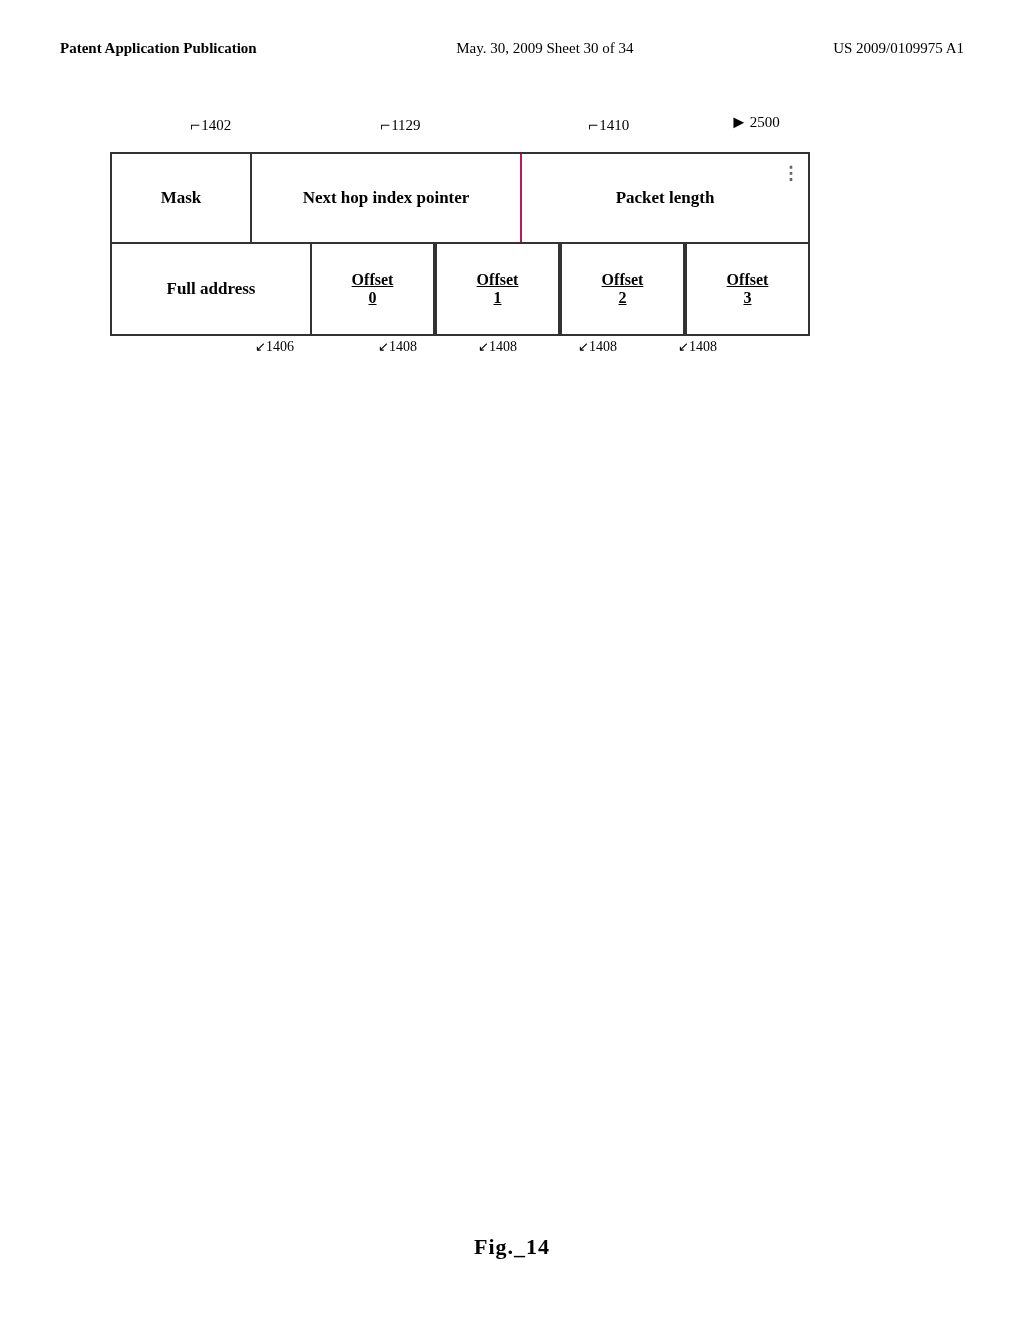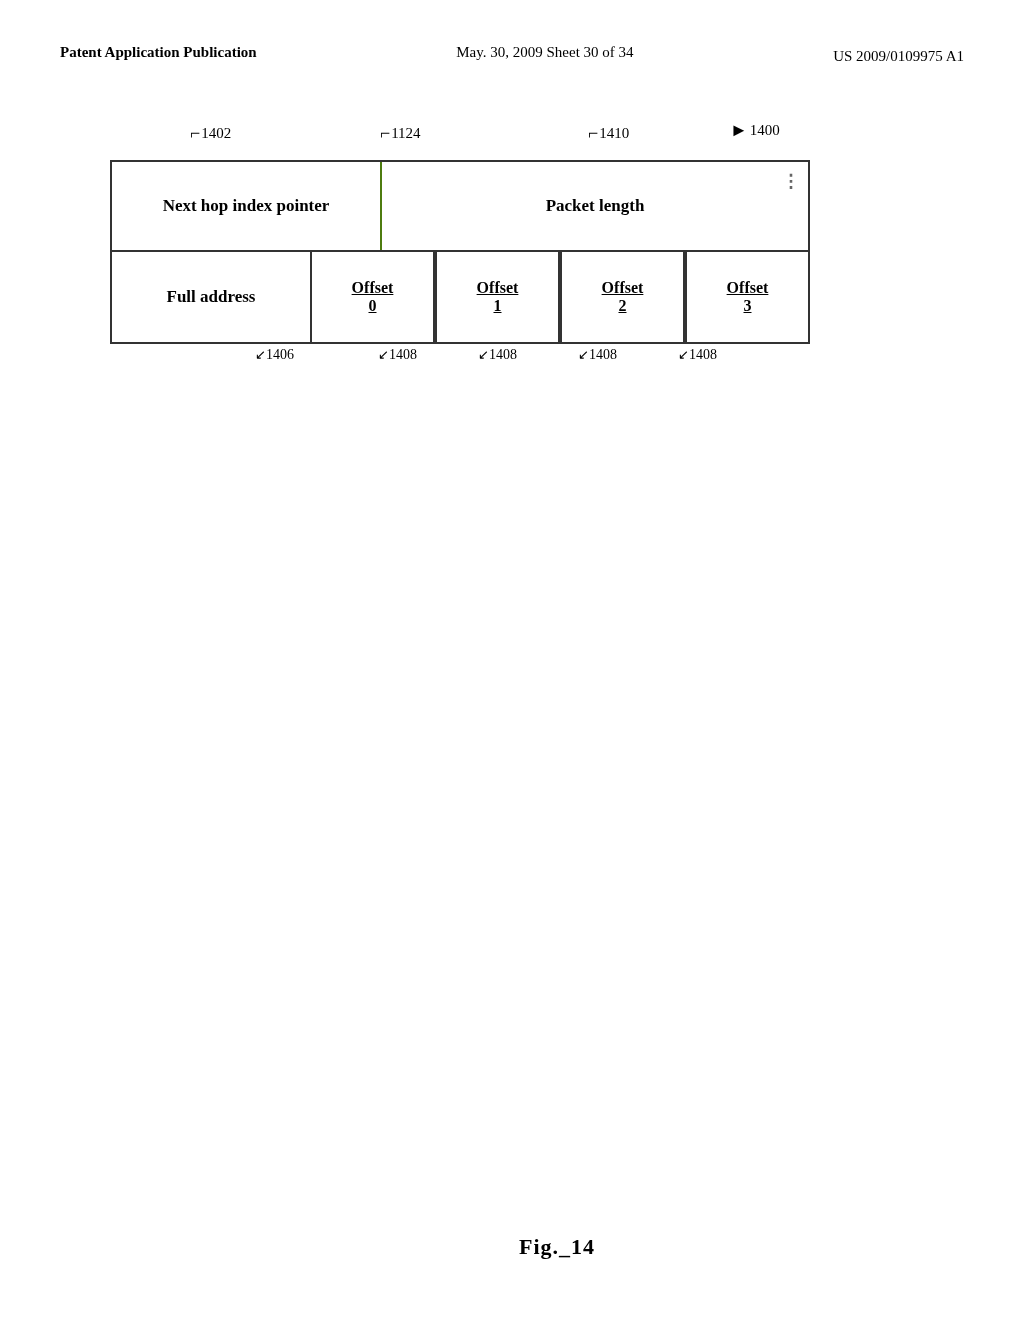--- a/index.html
+++ b/index.html
@@ -35,21 +35,20 @@
 
     .header-left {
       font-weight: bold;
     }
 
     .header-center {
       text-align: center;
     }
 
     .header-right {
-      margin-top: 8px;
     }
 
     .diagram-area {
       display: flex;
       flex-direction: column;
       align-items: flex-start;
       margin-top: 20px;
       margin-left: 50px;
     }
 
@@ -114,21 +113,20 @@
 
     
     .fig-caption {
       position: absolute;
       bottom: 60px;
       left: 50%;
       transform: translateX(-50%);
       font-size: 22px;
       font-weight: bold;
       letter-spacing: 1px;
-      margin-left: 45px;
     }
 
     .top-ref-container {
       position: relative;
       width: 700px;
       height: 45px;
     }
 
     .bottom-ref-container {
       position: relative;
@@ -151,40 +149,43 @@
 
     <div class="top-ref-container">
 
       <div style="position:absolute; left:80px; top:8px; font-size:15px; display:flex; align-items:center;">
         <span style="font-size:18px; margin-right:1px;">⌐</span>
         <span>1402</span>
       </div>
 
       <div style="position:absolute; left:270px; top:8px; font-size:15px; display:flex; align-items:center;">
         <span style="font-size:18px; margin-right:1px;">⌐</span>
-        <span>1124</span>
+        <span>1129</span>
       </div>
 
       <div style="position:absolute; left:478px; top:8px; font-size:15px; display:flex; align-items:center;">
         <span style="font-size:18px; margin-right:1px;">⌐</span>
         <span>1410</span>
       </div>
 
       <div style="position:absolute; left:620px; top:5px; font-size:15px; display:flex; align-items:center;">
         <span style="font-size:18px; margin-right:2px; transform:scaleX(-1); display:inline-block;">◄</span>
-        <span>1400</span>
+        <span>2500</span>
       </div>
     </div>
 
     <div class="main-table">
 
       <div class="table-row-top">
 
-
-        <div class="cell cell-next-hop" style="width:268px; border-right:2px solid #4d7c0f; border-left:none;">
+        <div class="cell cell-mask" style="width:140px; border-right:2px solid #333;">
+          <span>Mask</span>
+        </div>
+
+        <div class="cell cell-next-hop" style="width:268px; border-right:2px solid #be185d; border-left:none;">
           <span>Next hop index pointer</span>
         </div>
 
         <div class="cell" style="flex:1; border-right:none; position:relative;">
           <span>Packet length</span>
           <span style="position:absolute; right:6px; top:8px; font-size:18px; color:#666; letter-spacing:2px;">⋮</span>
         </div>
 
       </div>
 

